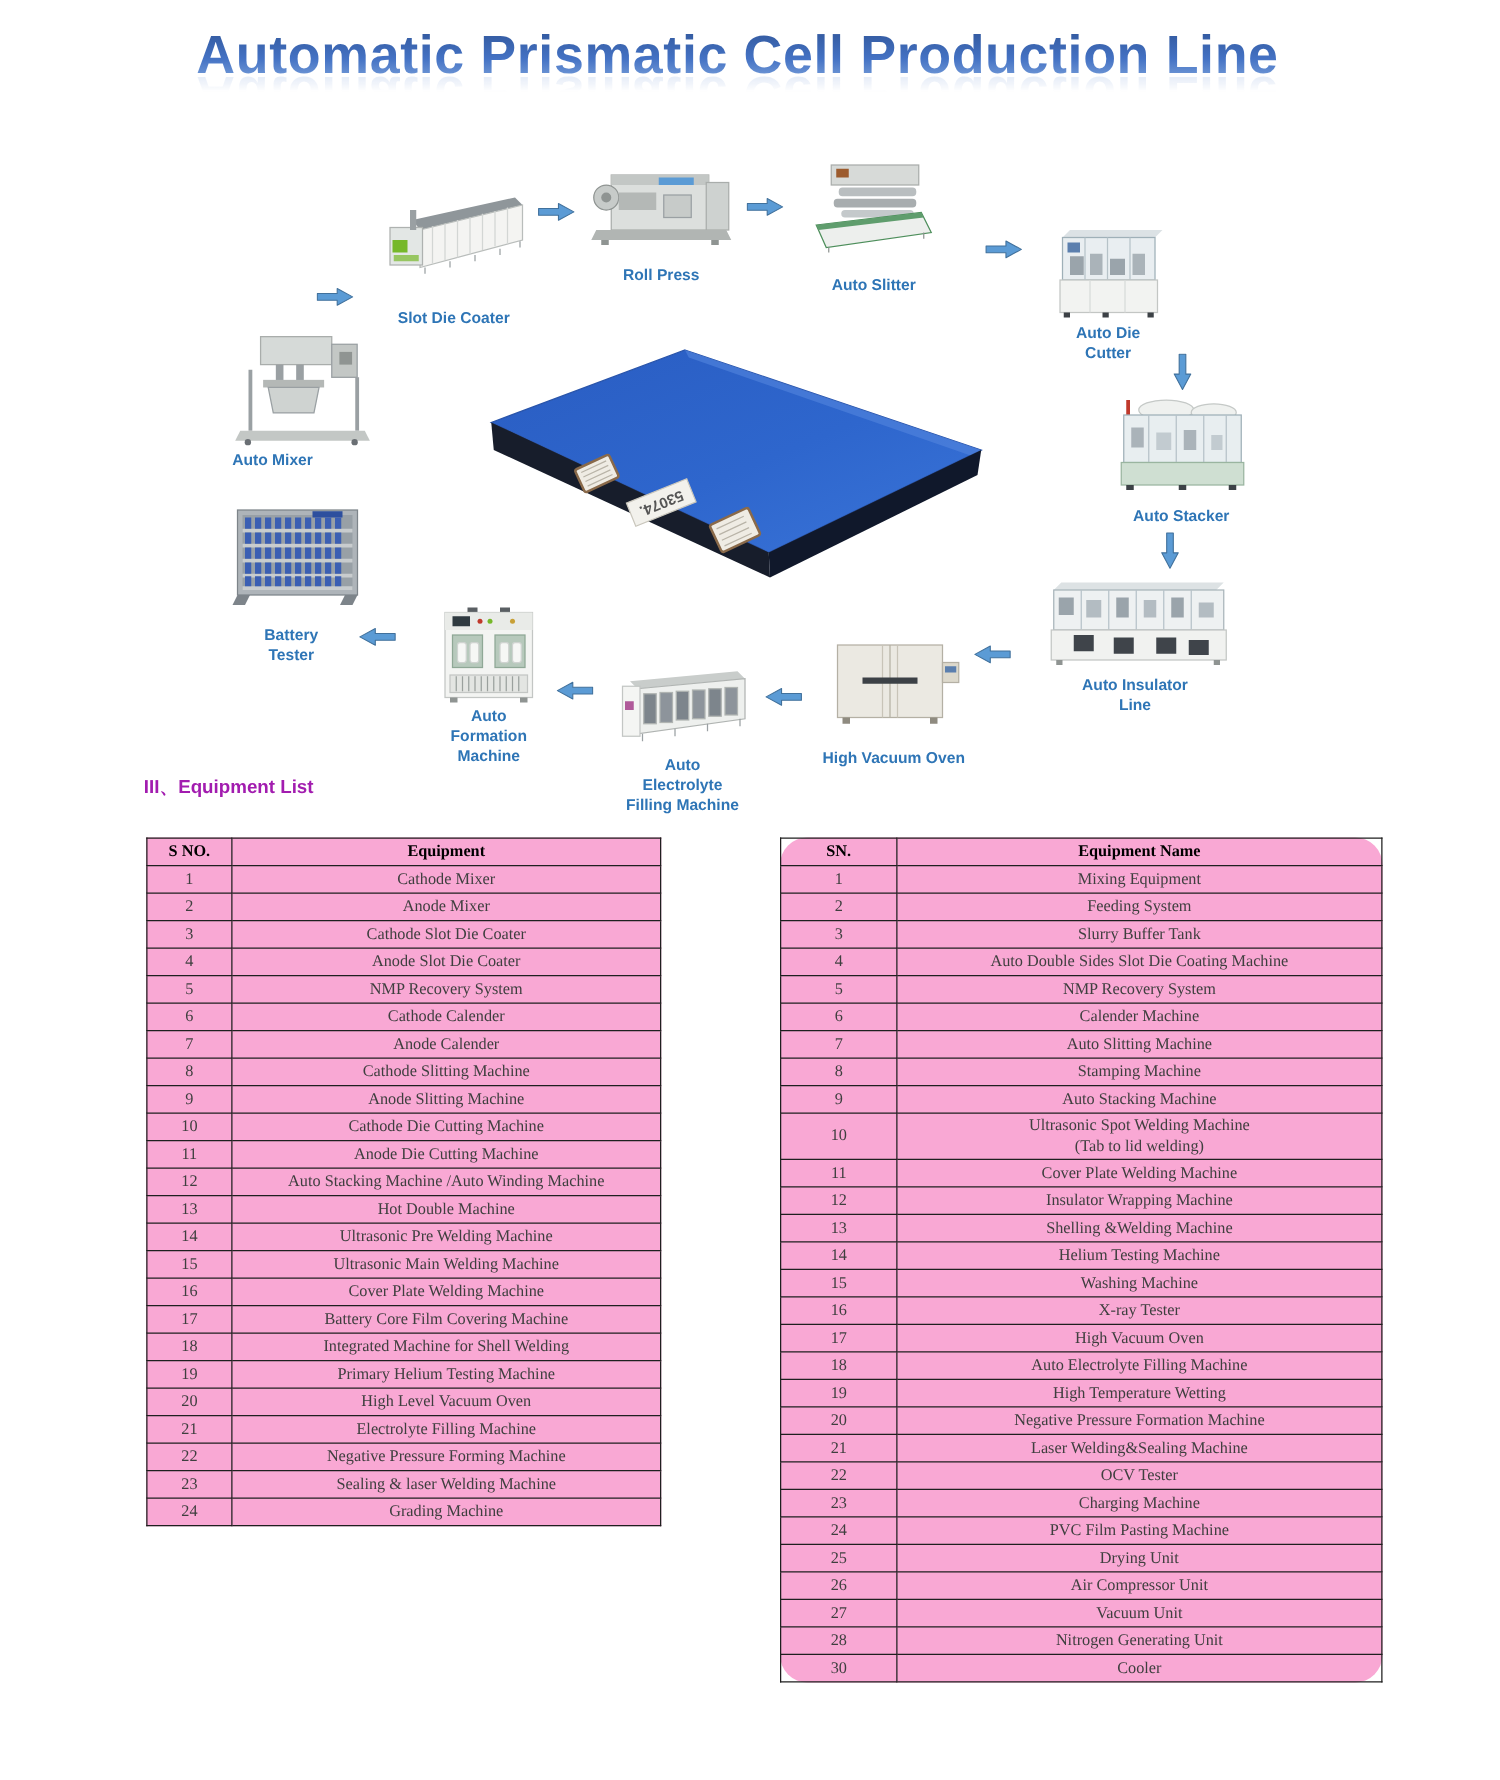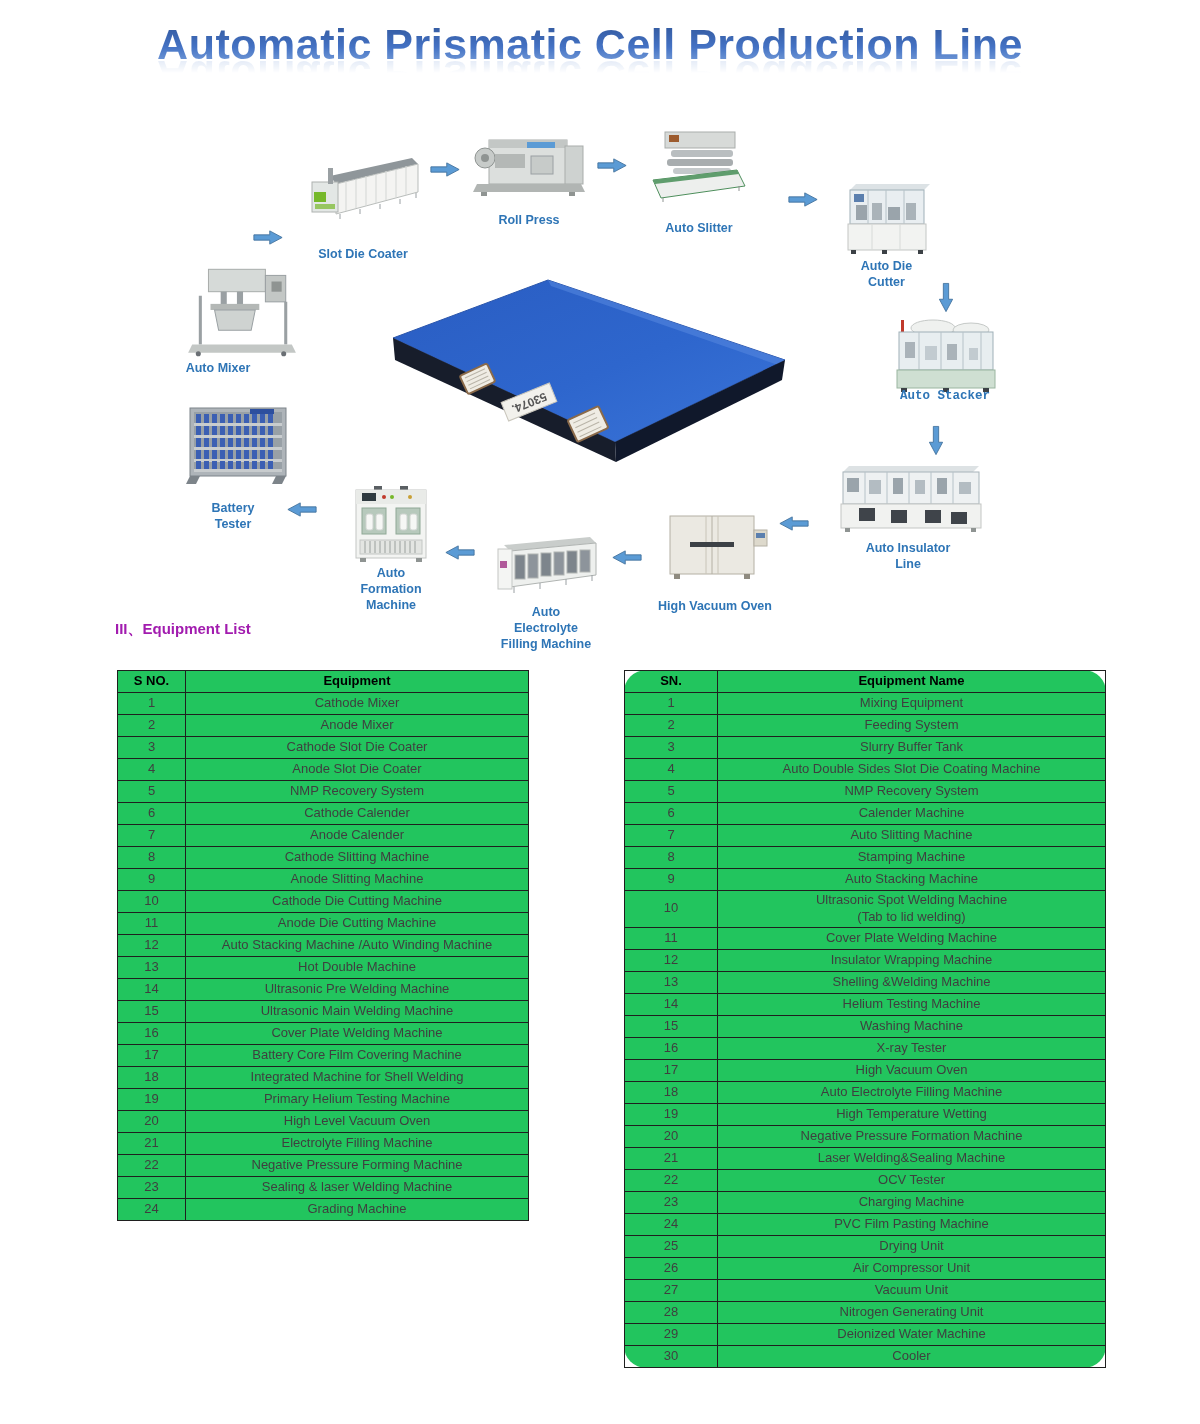--- a/index.html
+++ b/index.html
@@ -26,21 +26,21 @@
   .flow-arrow { position:absolute; width:30px; height:17px; }
   .flow-arrow svg { display:block; width:100%; height:100%; }
 
   
   .section-heading {
     position:absolute; left:115px; top:608px;
     font-size:15px; font-weight:bold; color:#a21caf;
   }
 
   
-  table.equip { position:absolute; border-collapse:collapse; table-layout:fixed; background:#22c55e; }
+  table.equip { position:absolute; border-collapse:collapse; table-layout:fixed; background:#f9a8d4;font-family:Liberation Serif, serif; }
   table.equip th, table.equip td {
     border:1px solid #1f1f1f; text-align:center; vertical-align:middle;
     font-size:13px; color:#3f3f3f; padding:1px 4px; height:22px;
     white-space:pre-line; line-height:1.3; overflow:hidden;
   }
   table.equip th { color:#000; font-weight:bold; }
   #left-table  { left:117px; top:658px; width:412px; }
   #right-table { left:624px; top:658px; width:482px;border-radius:22px; }
   #left-table  col.c1 { width:68px; }
   #right-table col.c1 { width:93px; }
@@ -129,21 +129,21 @@
       <rect x="20" y="30" width="10" height="16" fill="#aab3b9"></rect>
       <rect x="40" y="34" width="12" height="14" fill="#c2cbd0"></rect>
       <rect x="62" y="32" width="10" height="16" fill="#aab3b9"></rect>
       <rect x="84" y="36" width="9" height="12" fill="#c2cbd0"></rect>
       <rect x="12" y="58" width="98" height="18" fill="#cfdfd2" stroke="#9ab5a0"></rect>
       <rect x="16" y="76" width="6" height="4" fill="#3c4146"></rect>
         <rect x="58" y="76" width="6" height="4" fill="#3c4146"></rect>
         <rect x="98" y="76" width="6" height="4" fill="#3c4146"></rect>
     </svg>
   </div>
-  <div class="node-label" style="left:885px;top:376px;width:120px;font-family:Liberation Mono, monospace;">Auto Stacker</div>
+  <div class="node-label" style="left:885px;top:393px;width:120px;">Auto Stacker</div>
 
   <div class="machine" style="left:833px;top:446px;width:150px;height:78px;">
     <svg viewBox="0 0 150 78">
       <polygon points="10,14 140,14 146,8 16,8" fill="#dde2e4"></polygon>
       <rect x="10" y="14" width="136" height="32" fill="#eef1f2" stroke="#a8b4ba"></rect>
       <path d="M32,14 L32,46 M54,14 L54,46 M76,14 L76,46 M98,14 L98,46 M120,14 L120,46" stroke="#b6c2c8" fill="none"></path>
       <rect x="14" y="20" width="12" height="14" fill="#9aa4ab"></rect>
       <rect x="36" y="22" width="12" height="14" fill="#b3bcc2"></rect>
       <rect x="60" y="20" width="10" height="16" fill="#9aa4ab"></rect>
       <rect x="82" y="22" width="10" height="14" fill="#b3bcc2"></rect>
@@ -619,23 +619,19 @@
         </tr>
         <tr>
           <td>27</td>
           <td>Vacuum Unit</td>
         </tr>
         <tr>
           <td>28</td>
           <td>Nitrogen Generating Unit</td>
         </tr>
         <tr>
-          <td>29</td>
-          <td>Deionized Water Machine</td>
-        </tr>
-        <tr>
           <td>30</td>
           <td>Cooler</td>
         </tr>
       </tbody>
   </table>
 
 </div>
 
 </body></html>

